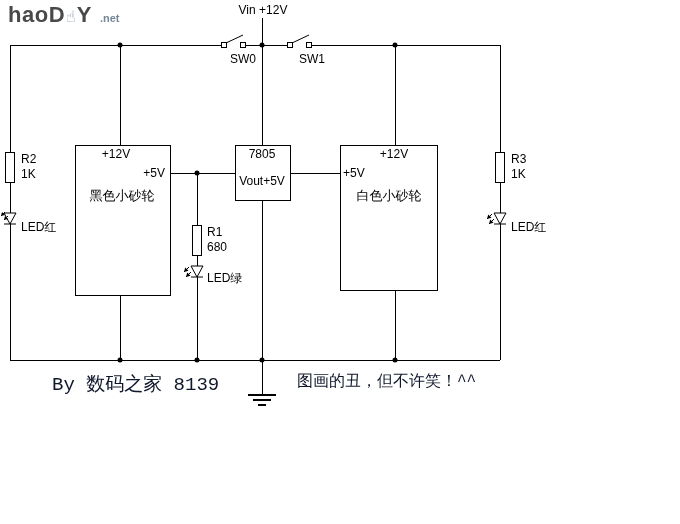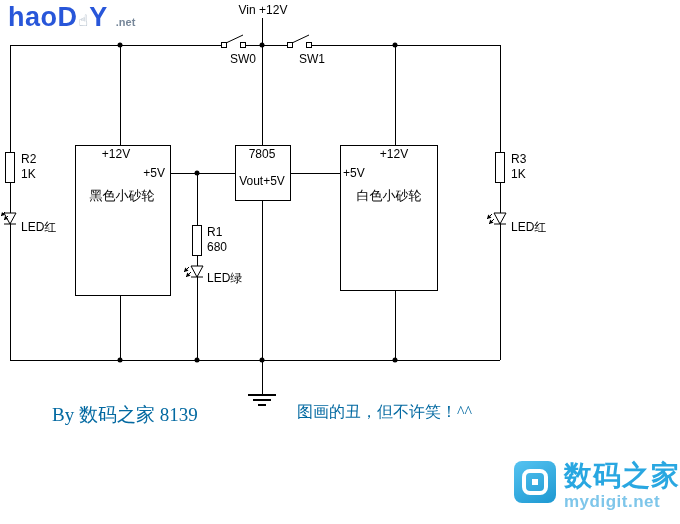--- a/index.html
+++ b/index.html
@@ -18,30 +18,29 @@
     font-size:12px; fill:#000;
   }
   svg.schematic text.cjk-title { font-size:13px; }
 
   
   .watermark {
     position:absolute; left:8px; top:2px;
     display:flex; align-items:baseline;
     font-weight:bold; opacity:.95; user-select:none;
   }
-  .wm-main { font-size:27px; color:#1d4ed8; letter-spacing:.5px; }
+  .wm-main { font-size:22px; color:#404040; letter-spacing:.5px; }
   .wm-hand { font-size:16px; color:#8fa0b2; margin:0 1px; }
   .wm-net  { font-size:11px; color:#6f8094; margin-left:8px; }
 
   
   .caption {
-    position:absolute; color:#0369a1;
-    font-family:Liberation Serif, serif;
+    position:absolute; color:#0f172a;
+    font-family:Liberation Mono, monospace;
     white-space:nowrap;
-    margin-top:31px;
   }
   .caption-author { left:52px;  top:371px; font-size:19px; }
   .caption-note   { left:297px; top:371px; font-size:16px; }
 
   
   .brand { position:absolute; left:514px; top:461px; display:flex; align-items:flex-start; }
   .brand-icon {
     width:42px; height:42px; border-radius:8px;
     background:linear-gradient(150deg,#55c3f1 0%,#1d98d1 100%);
     display:flex; align-items:center; justify-content:center;
@@ -159,26 +158,14 @@
     <span class="wm-main">hao</span>
       <span class="wm-main">D</span>
       <span class="wm-hand">☝</span>
       <span class="wm-main">Y</span>
       <span class="wm-net">.net</span>
   </div>
 
   <div class="caption caption-author">By 数码之家 8139</div>
   <div class="caption caption-note">图画的丑，但不许笑！^^</div>
 
-  <div class="brand">
-    <div class="brand-icon">
-      <svg width="42" height="42" viewBox="0 0 42 42">
-        <rect x="10" y="10" width="22" height="22" rx="6" fill="none" stroke="#ffffff" stroke-width="4"></rect>
-        <rect x="18" y="18" width="6" height="6" fill="#ffffff"></rect>
-      </svg>
-    </div>
-    <div class="brand-text">
-      <div class="brand-name">数码之家</div>
-      <div class="brand-site">mydigit.net</div>
-    </div>
-  </div>
 
 </div>
 
 </body></html>

